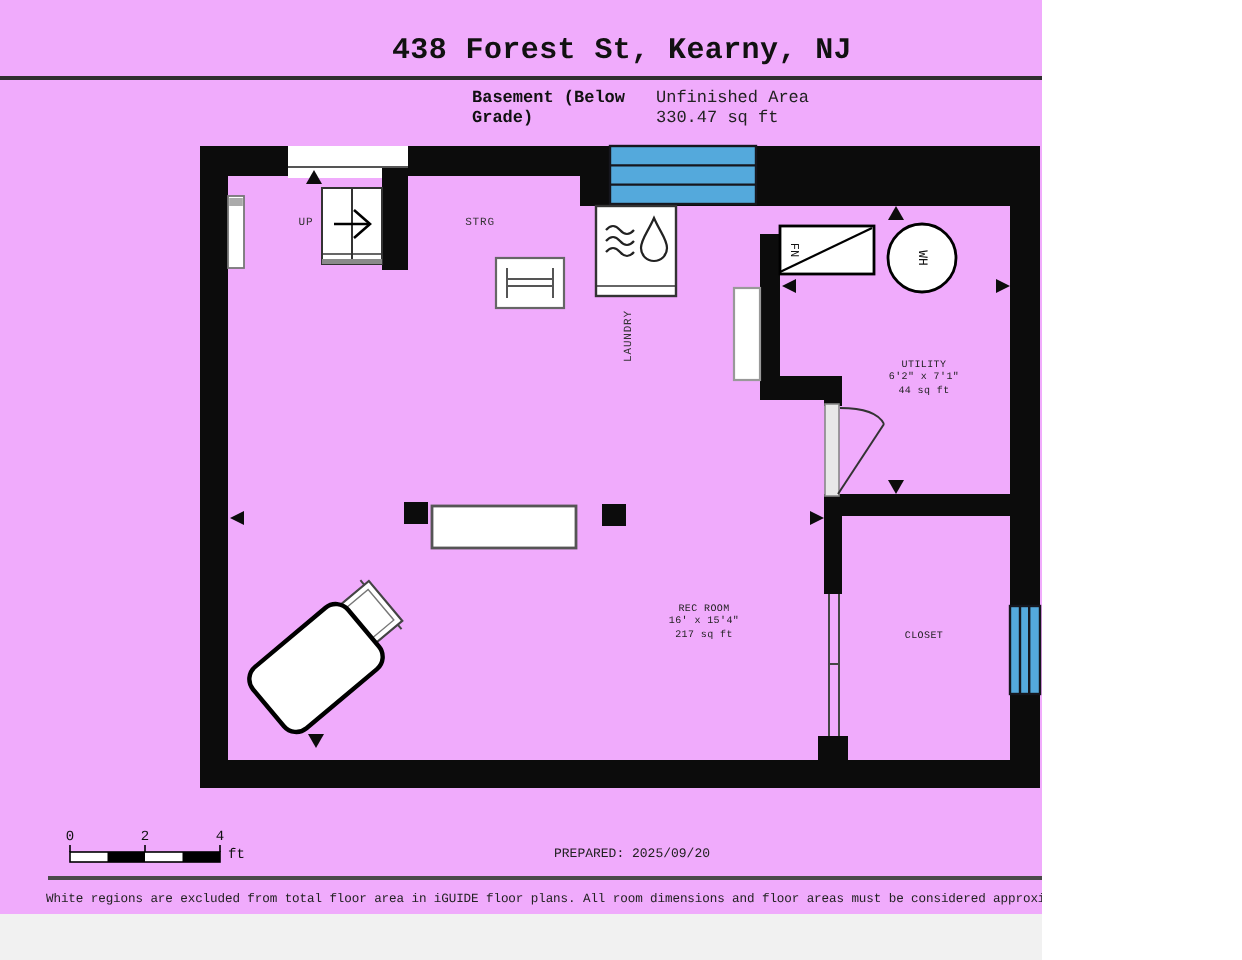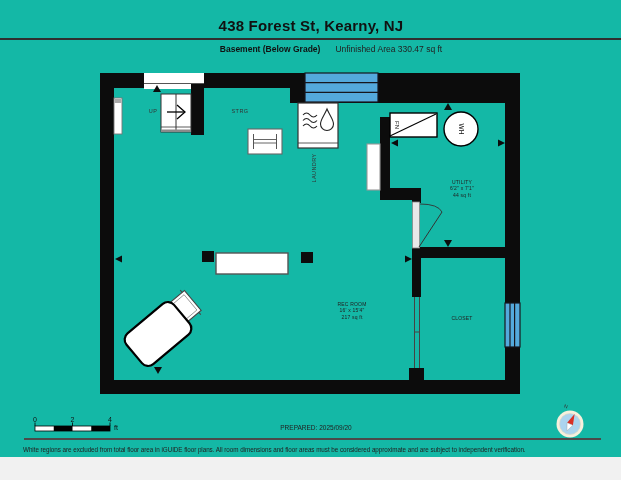--- a/index.html
+++ b/index.html
@@ -1,17 +1,17 @@
 <!DOCTYPE html>
 <html style="--wall: #0c0c0c; --window-blue: #54a9dc; --compass-red: #d93025; --compass-blue: #abd4ee; --compass-ring: #f6f0dd;"><head>
 <meta charset="utf-8">
 <style>
   html,body{margin:0;padding:0;background:#fff;}
-  .page{position:relative;width:621px;height:480px;background:#14b8a6;overflow:hidden;
-        font-family:Liberation Sans, sans-serif;}
+  .page{position:relative;width:521px;height:480px;background:#f0abfc;overflow:hidden;
+        font-family:Liberation Mono, monospace;}
   .page svg{position:absolute;left:0;top:0;}
   .lbl{position:absolute;white-space:nowrap;color:#1c1c1c;z-index:5;}
   .ctr{transform:translate(-50%,-50%);}
   .title{font-size:15px;font-weight:bold;color:#111;letter-spacing:.2px;}
   .subrow{position:absolute;display:flex;gap:15px;align-items:flex-start;z-index:5;
           transform:translateX(-50%);}
   .sub-b{font-size:8.5px;font-weight:bold;color:#111;}
   .sub-n{font-size:8.5px;color:#222;}
   .hline{position:absolute;left:0;width:621px;height:2px;background:#2f2f2f;z-index:4;}
   .room-lbl{text-align:center;font-size:5px;line-height:6.4px;letter-spacing:.2px;color:#222;}

